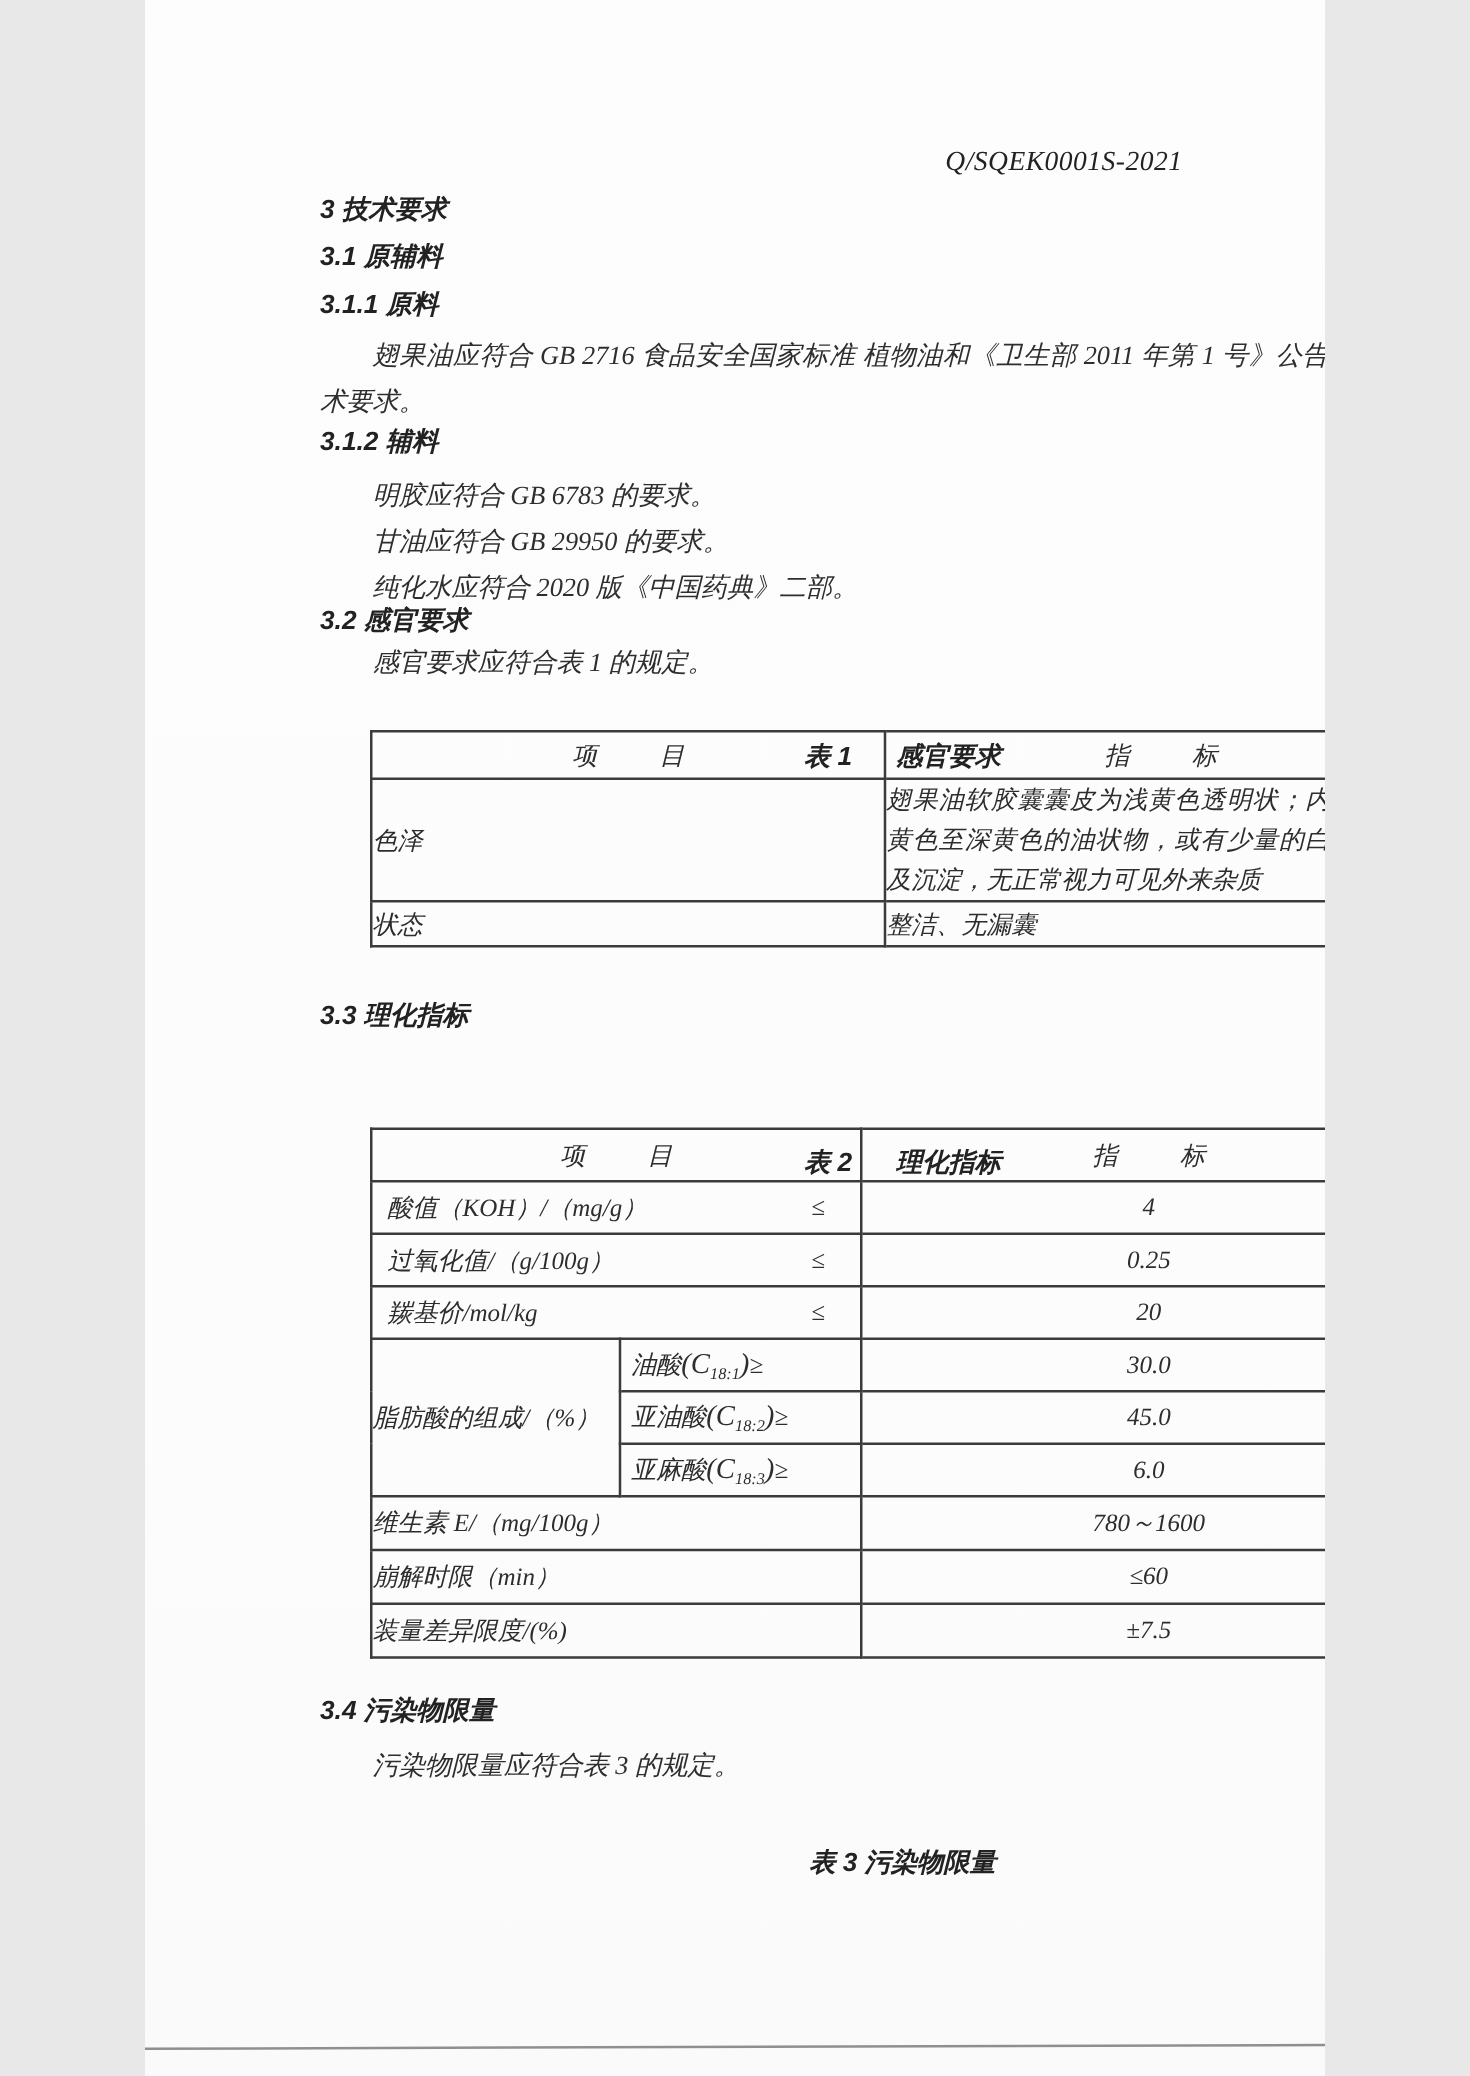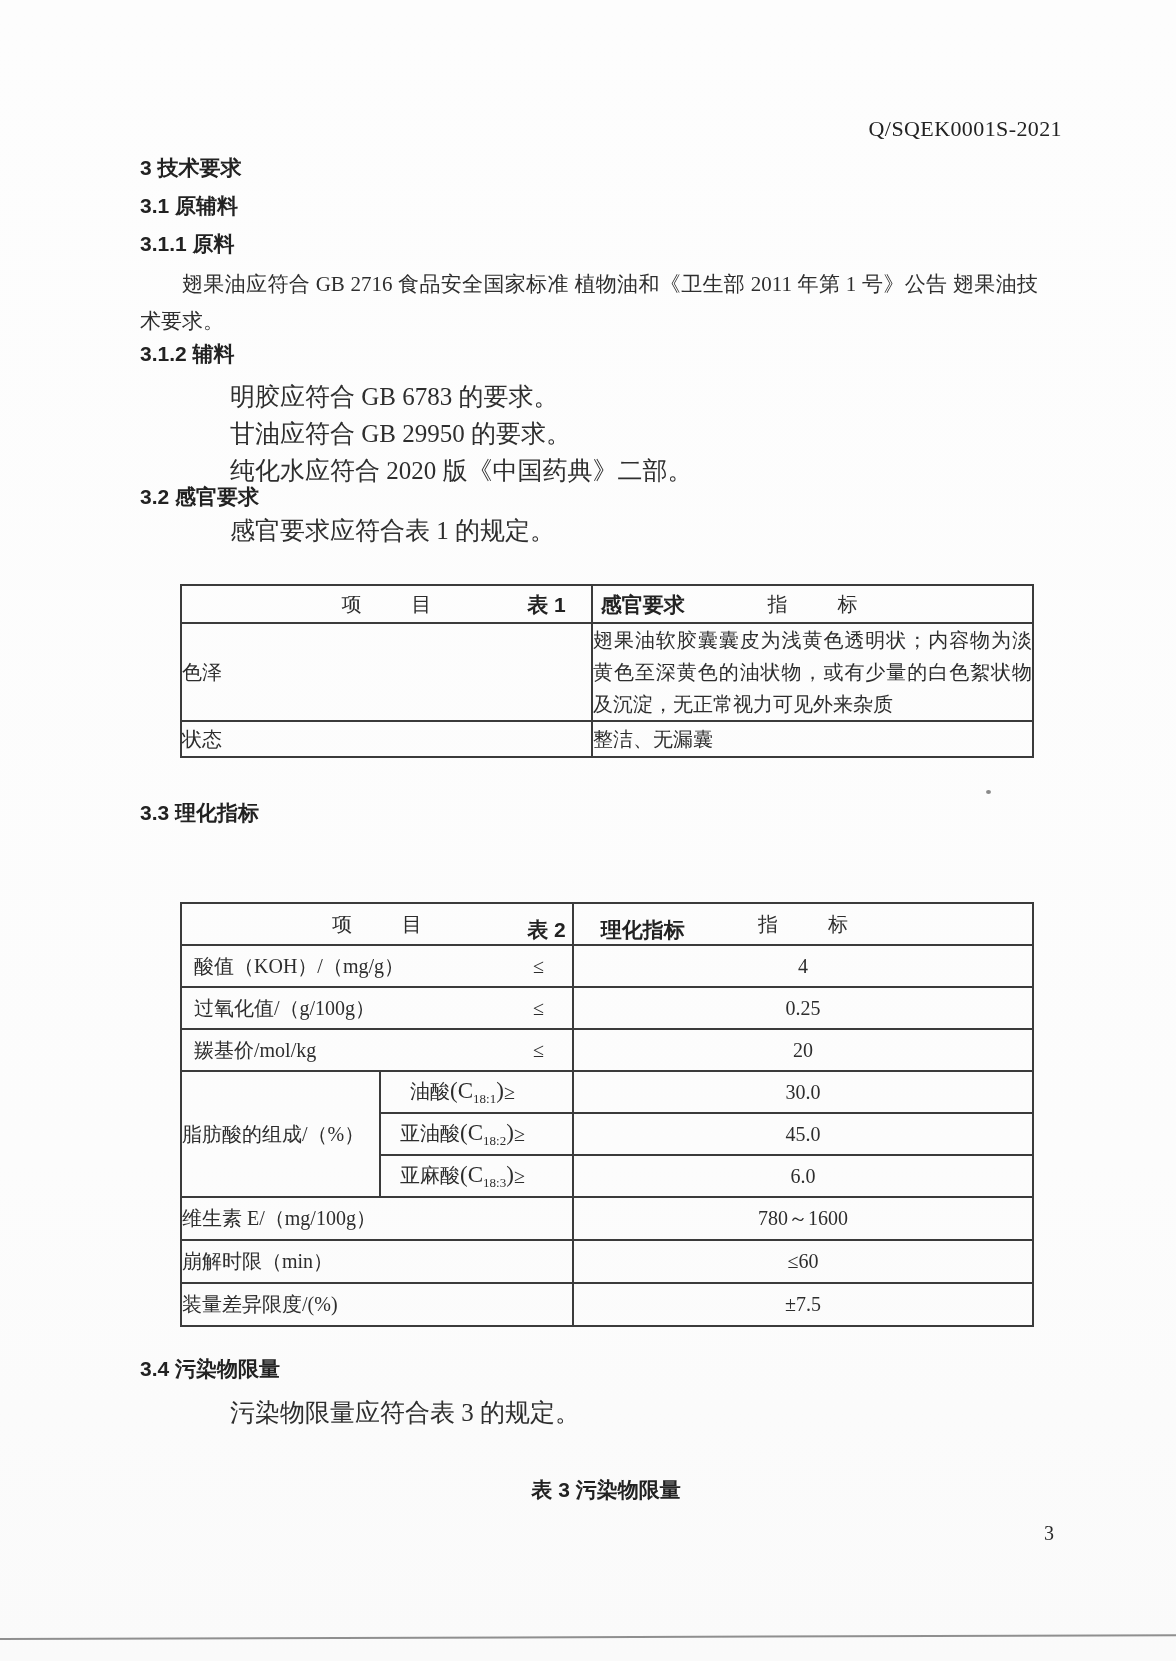--- a/index.html
+++ b/index.html
@@ -1,40 +1,40 @@
 <!DOCTYPE html>
 <html><head>
 <meta charset="utf-8">
 <style>
   html,body { margin:0; padding:0; background:#e8e8e8; }
   .page {
     position:relative;
-    width:1176px; height:1661px;
+    width:944px; height:1661px;
     margin:0 auto;
     background:linear-gradient(180deg,#fdfdfd 0%,#fcfcfc 70%,#fafafa 100%);
     font-family:"Liberation Serif","DejaVu Serif",serif;
     color:#2d2d2d;
     overflow:hidden;
+    font-style:italic;
   }
   .doc-code {
     position:absolute; top:116px; right:114px;
     font-size:22px; letter-spacing:0.4px; color:#222;
     font-family:"Liberation Serif","DejaVu Serif",serif;
   }
   .h {
     position:absolute; left:140px;
     font-family:"Liberation Sans","DejaVu Sans",sans-serif;
     font-weight:700; font-size:21px; color:#222;
     line-height:26px; white-space:nowrap;
   }
   .p {
     position:absolute; left:182px;
-    font-size:25px; line-height:37px; color:#2e2e2e;
+    font-size:21px; line-height:37px; color:#2e2e2e;
     white-space:nowrap;
-    margin-left:48px;
   }
   .p-wrap {
     position:absolute; left:140px; width:898px;
     font-size:21px; line-height:37px; color:#2e2e2e;
     text-indent:42px; text-align:justify; white-space:normal;
   }
   .cap {
     position:absolute; left:180px; width:852px;
     text-align:center;
     font-family:"Liberation Sans","DejaVu Sans",sans-serif;
@@ -61,21 +61,21 @@
   .r-low { height:36px; }
   .flex {
     display:flex; justify-content:space-between; align-items:center;
     padding-left:12px; padding-right:28px;
   }
   .t2 .row40 td { height:40px; }
   .t2 .row41 td { height:41px;margin-top:32px; }
   .val { text-align:center; }
   .grp { padding-left:12px; }
   .subflex {
-    display:flex; justify-content:center; align-items:center;
+    display:flex; justify-content:flex-start; align-items:center;
     padding-left:8px; padding-right:36px;
   }
   .formula sub { font-size:13px; }
   .fparen { font-size:23px; }
   .op { font-size:20px; }
   .page-num { position:absolute; top:1522px; left:1044px; font-size:20px; color:#2b2b2b; }
   .bottom-edge {
     position:absolute; top:1638px; left:-4px; width:1184px; height:2px;
     background:#8f8f8f; transform:rotate(-0.18deg); transform-origin:left center;
   }

